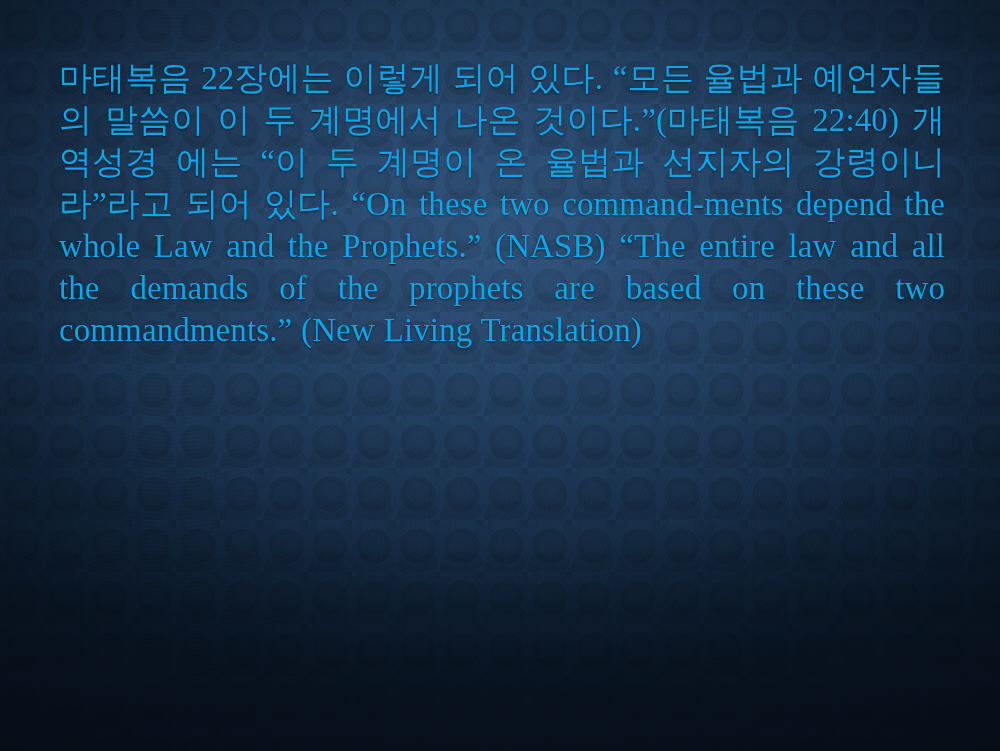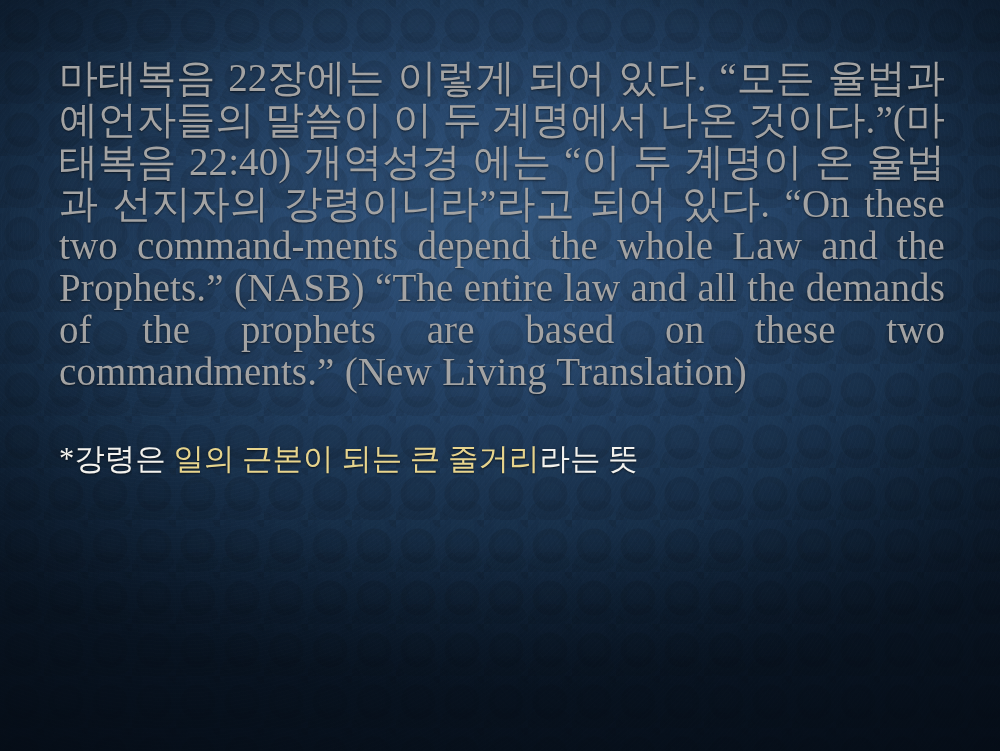--- a/index.html
+++ b/index.html
@@ -85,23 +85,23 @@
   .content {
     position: absolute;
     left: 59px;
     top: 57px;
     width: 886px;
     z-index: 5;
   }
 
   .body-text {
     margin: 0;
-    font-size: 39px;
+    font-size: 33px;
     line-height: 42px;
-    color: #a3a3a3;
+    color: #0ea5e9;
     text-align: justify;
     text-align-last: left;
     letter-spacing: 0.1px;
     word-spacing: 0.5px;
     text-shadow: 0 1px 2px rgba(0,0,0,0.55);
     -webkit-hyphens: manual;
     hyphens: manual;
   }
 
   .note-line {
@@ -127,18 +127,15 @@
   <div class="bg-base"></div>
   <div class="bg-pattern"></div>
   <div class="bg-pattern2"></div>
   <div class="bg-noise"></div>
   <div class="bg-vignette"></div>
 
   <div class="content">
 
     <p class="body-text">마태복음 22장에는 이렇게 되어 있다. “모든 율법과 예언자들의 말씀이 이 두 계명에서 나온 것이다.”(마태복음 22:40) 개역성경 에는 “이 두 계명이 온 율법과 선지자의 강령이니라”라고 되어 있다. “On these two command-ments depend the whole Law and the Prophets.” (NASB) “The entire law and all the demands of the prophets are based on these two commandments.” (New Living Translation)</p>
 
-    <p class="note-line">
-      <span>*강령은 </span><span class="gold">일의 근본이 되는 큰 줄거리</span><span>라는 뜻</span>
-    </p>
 
   </div>
 </div>
 
 </body></html>

